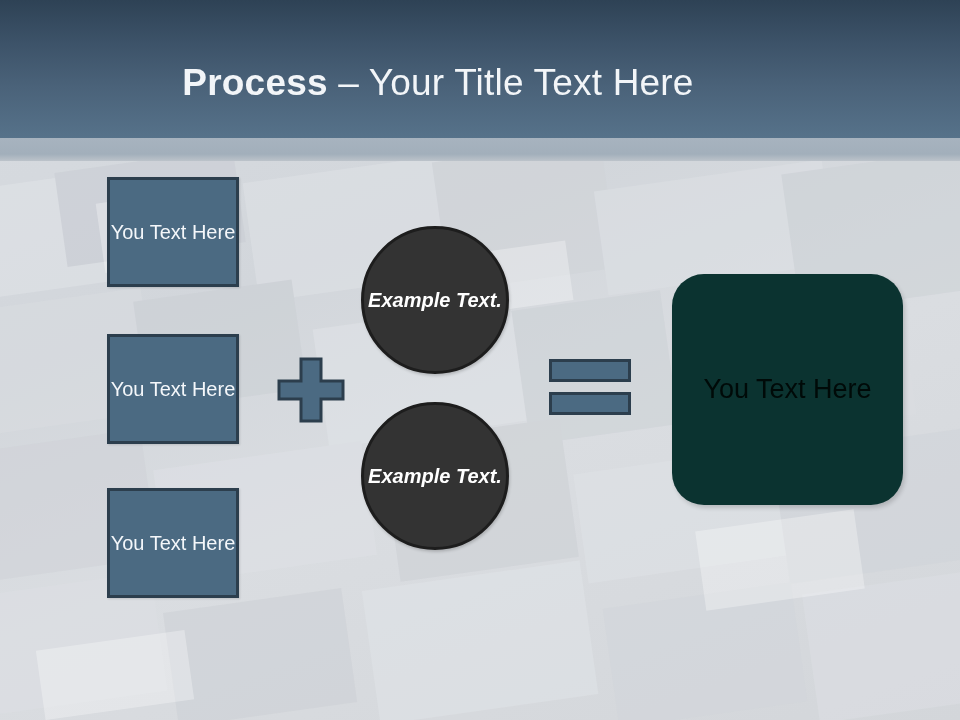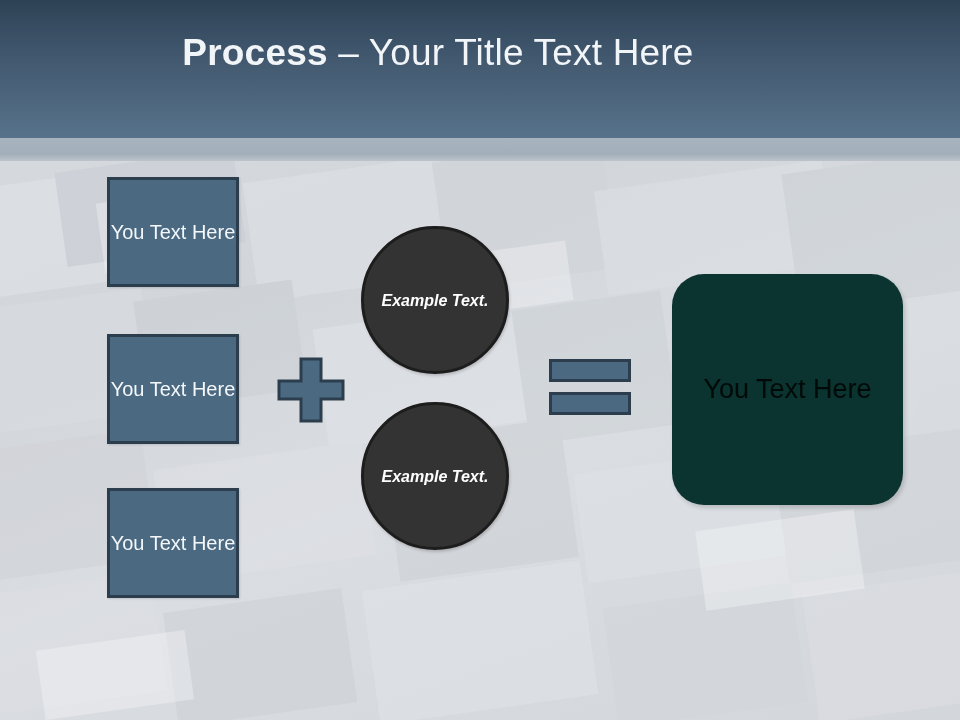--- a/index.html
+++ b/index.html
@@ -45,21 +45,21 @@
     background: linear-gradient(180deg, #a7b3bf 0%, #a2afbb 70%, #bcc3ca 100%);
   }
   #header-strip-accent {
     position: absolute;
     left: 190px; top: 138px;
     width: 430px; height: 23px;
     background: linear-gradient(105deg, rgba(255,255,255,0.10), rgba(255,255,255,0.02));
   }
   #slide-title {
     position: absolute;
-    left: 0; top: 30px;
+    left: 0; top: 60px;
     width: 876px;
     text-align: center;
     color: #f2f5f8;
     font-size: 37px;
     line-height: 46px;
     letter-spacing: 0.2px;
     white-space: nowrap;
   }
   #slide-title .t-bold { font-weight: bold; }
   #slide-title .t-rest { font-weight: normal; }
@@ -101,21 +101,21 @@
     width: 148px;
     height: 148px;
     box-sizing: border-box;
     border-radius: 50%;
     background: #333333;
     border: 3px solid #1d1d1d;
     display: flex;
     align-items: center;
     justify-content: center;
     color: #ffffff;
-    font-size: 16px;
+    font-size: 20px;
     line-height: 25px;
     font-weight: bold;
     font-style: italic;
     text-align: center;
     box-shadow: 1px 2px 3px rgba(0,0,0,0.18);
   }
   #circle-1 { left: 361px; top: 226px; }
   #circle-2 { left: 361px; top: 402px; }
 
   

